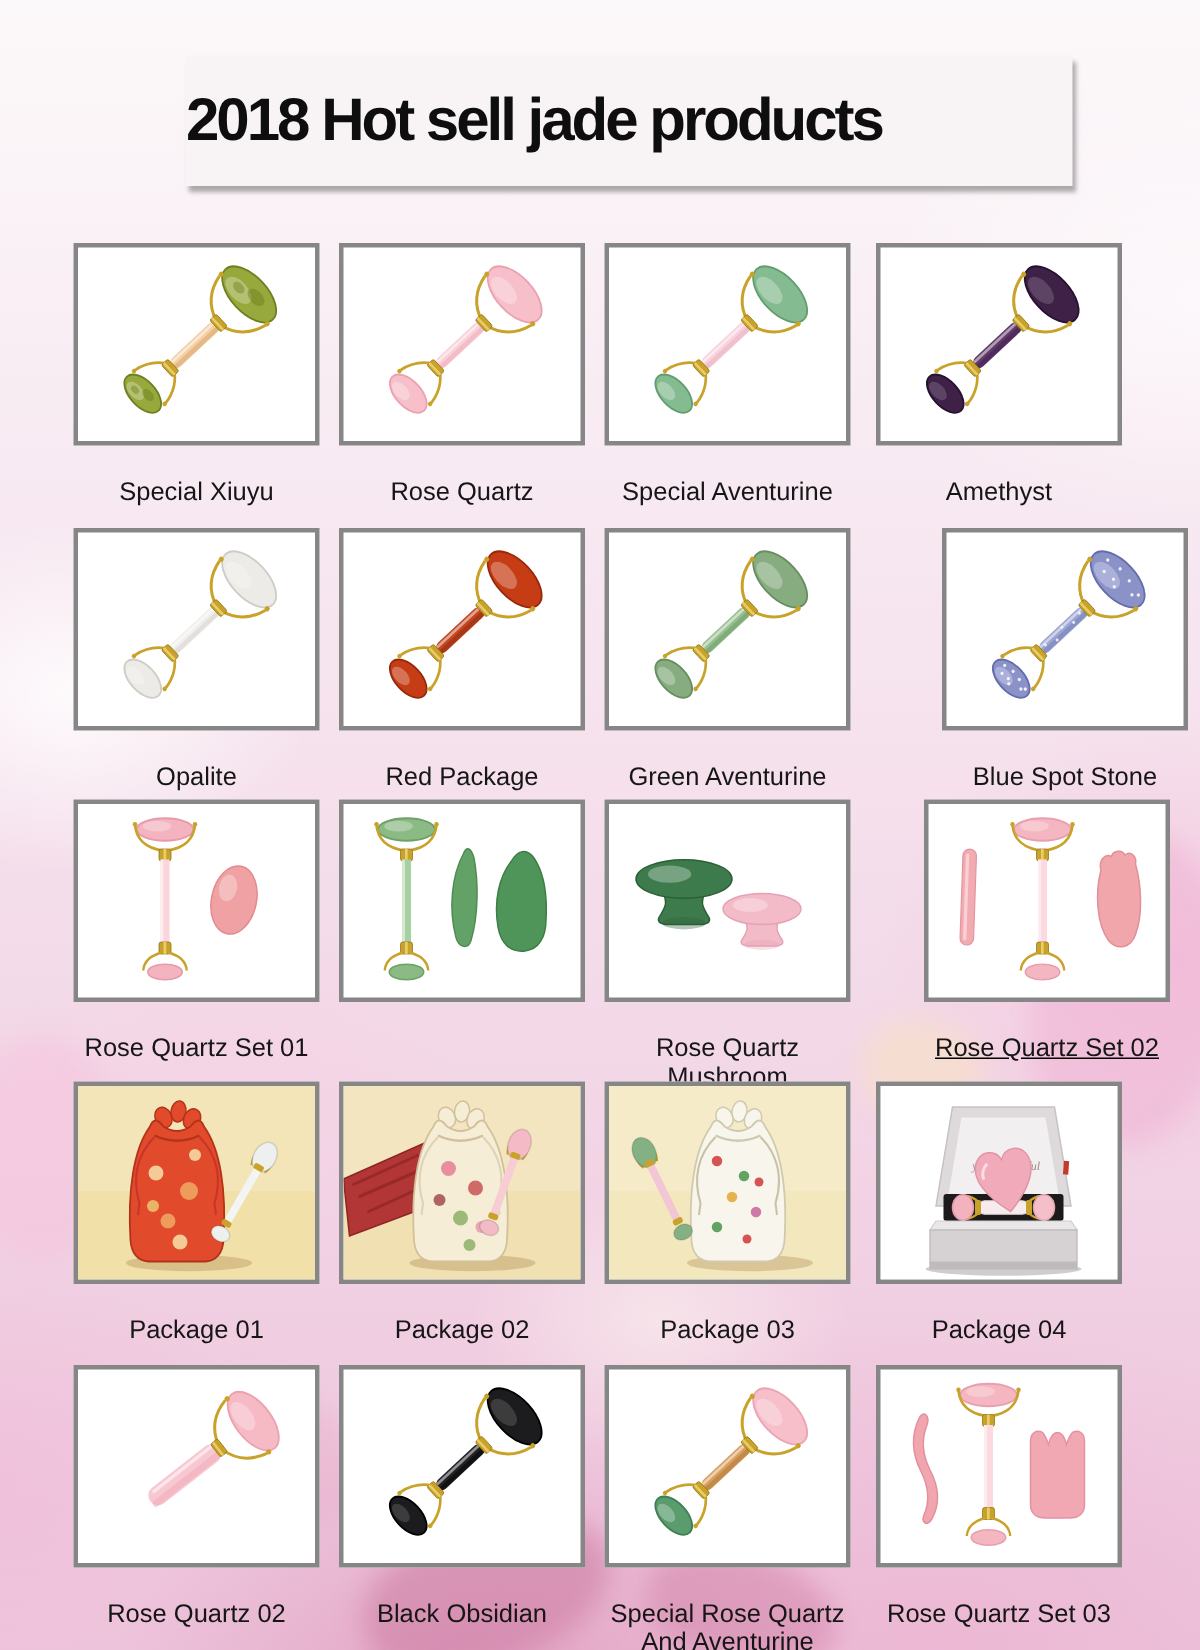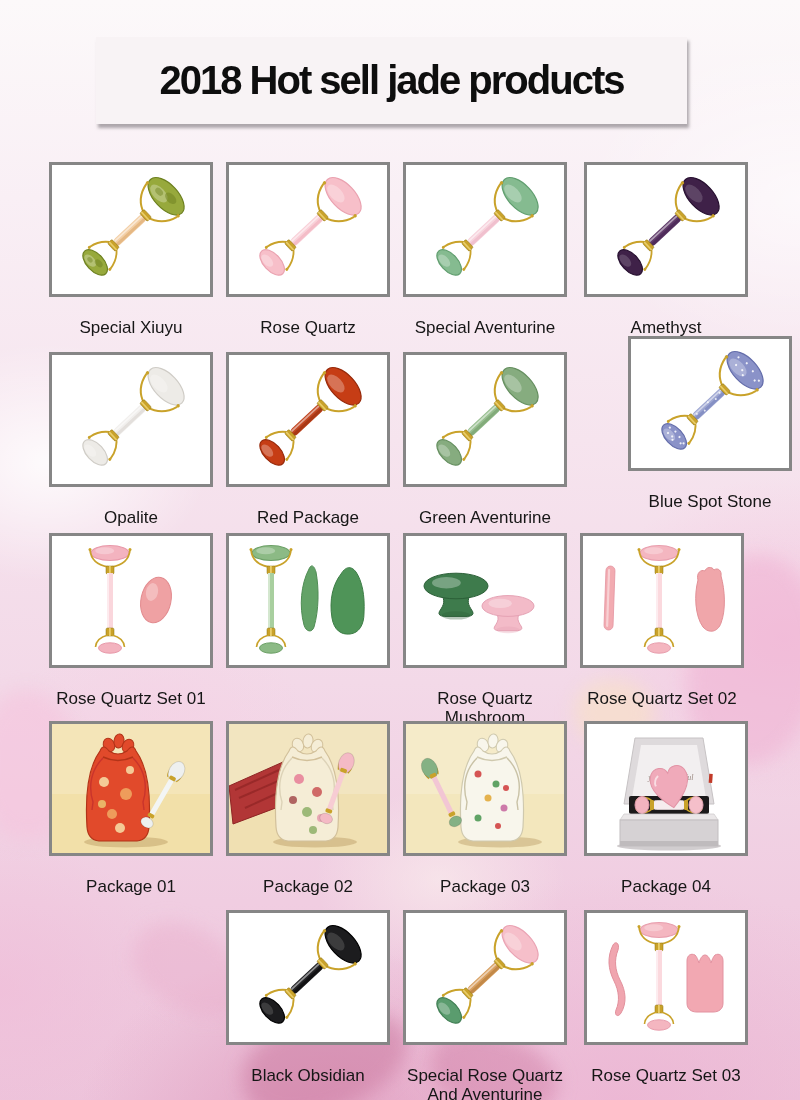--- a/index.html
+++ b/index.html
@@ -13,22 +13,22 @@
       radial-gradient(ellipse 280px 230px at 98% 58%, rgba(243,186,216,0.55), transparent 70%),
       radial-gradient(ellipse 340px 260px at 40% 103%, rgba(219,142,180,0.62), transparent 72%),
       radial-gradient(ellipse 430px 300px at 78% 100%, rgba(236,176,208,0.62), transparent 75%),
       radial-gradient(ellipse 260px 210px at 0% 90%, rgba(240,188,216,0.62), transparent 70%),
       radial-gradient(ellipse 210px 160px at 20% 66%, rgba(246,208,228,0.5), transparent 70%),
       radial-gradient(ellipse 180px 130px at 55% 80%, rgba(252,244,240,0.55), transparent 70%),
       linear-gradient(180deg,#fcf9fa 0%,#f9eff5 18%,#f6e4ee 40%,#f3d9e8 62%,#f0cde1 82%,#edc4db 100%);
   }
   .petal{position:absolute;border-radius:50% 60% 55% 50%;filter:blur(9px);pointer-events:none;}
   .banner{
-    position:absolute;left:96px;top:37px;width:591px;height:87px;
-    display:flex;align-items:center;justify-content:center;
+    position:absolute;left:124px;top:37px;width:591px;height:87px;
+    display:flex;align-items:center;justify-content:flex-start;
     box-shadow:2px 4px 3px rgba(110,104,110,0.55);
   }
   .banner-title{
     font-weight:bold;font-size:40px;letter-spacing:-2px;white-space:nowrap;
   }
   #grid{position:absolute;left:0;top:0;width:800px;height:1100px;}
   .cell{position:absolute;width:164px;}
   .imgbox{width:164px;height:135px;background:#fff;border:3px solid #868686;overflow:hidden;}
   .imgbox svg{display:block;}
   .label{
@@ -244,21 +244,21 @@
             <rect x="58" y="61" width="39" height="1.8" rx="0.9" fill="rgba(255,255,255,0.5)"></rect>
             <rect x="52" y="58.5" width="6" height="11" rx="1.5" fill="#c9a22a" stroke="#8f720f" stroke-width="0.5"></rect>
             <rect x="53.4" y="58.5" width="1.6" height="11" fill="#e9cd6a"></rect>
             <rect x="96" y="58.5" width="6" height="11" rx="1.5" fill="#c9a22a" stroke="#8f720f" stroke-width="0.5"></rect>
             <rect x="97.4" y="58.5" width="1.6" height="11" fill="#e9cd6a"></rect>
           </g>
         </svg>
       </div>
       <div class="label" style="color: rgb(22, 22, 22);">Green Aventurine</div>
     </div>
-    <div class="cell" style="left: 584px; top: 336px; padding-left: 44px;">
+    <div class="cell" style="left: 584px; top: 352px; padding-left: 44px;">
       <div class="imgbox" style="border-color: rgb(134, 134, 134);">
         <svg width="158" height="129" viewBox="0 0 158 129" xmlns="http://www.w3.org/2000/svg">
           <g transform="rotate(-43 79 64)">
             <ellipse cx="127" cy="64" rx="12" ry="23" fill="#8a92c8" stroke="#646daa" stroke-width="1.2"></ellipse>
             <ellipse cx="123.64" cy="57.1" rx="6" ry="11.04" fill="rgba(255,255,255,0.28)"></ellipse>
             <circle cx="124" cy="54" r="1.1" fill="rgba(255,255,255,0.85)"></circle>
             <circle cx="131" cy="50" r="1.1" fill="rgba(255,255,255,0.85)"></circle>
             <circle cx="122" cy="66" r="1.1" fill="rgba(255,255,255,0.85)"></circle>
             <circle cx="132" cy="70" r="1.1" fill="rgba(255,255,255,0.85)"></circle>
             <circle cx="127" cy="78" r="1.1" fill="rgba(255,255,255,0.85)"></circle>
@@ -355,21 +355,21 @@
           <ellipse cx="50" cy="50" rx="32" ry="12.8" fill="#3e7b4c" stroke="#2b5f37" stroke-width="1"></ellipse>
           <ellipse cx="40.4" cy="46.8" rx="14.4" ry="5.760000000000001" fill="rgba(255,255,255,0.3)"></ellipse>
           <path d="M90.03999999999999 75.2 C 93.16 83 92.64 84.3 88.48 90.8 Q 86.92 94.18 92.64 94.7 L 111.36 94.7 Q 117.08 94.18 115.52 90.8 C 111.36 84.3 110.84 83 113.96000000000001 75.2 Z" fill="#f3bbc8" stroke="#e5a2b4" stroke-width="1"></path>
           <ellipse cx="102" cy="93.92" rx="11.700000000000001" ry="3.38" fill="#e5a2b4" opacity="0.35"></ellipse>
           <ellipse cx="102" cy="70" rx="26" ry="10.4" fill="#f3bbc8" stroke="#e5a2b4" stroke-width="1"></ellipse>
           <ellipse cx="94.2" cy="67.4" rx="11.700000000000001" ry="4.680000000000001" fill="rgba(255,255,255,0.3)"></ellipse>
         </svg>
       </div>
       <div class="label" style="color: rgb(22, 22, 22);">Rose Quartz Mushroom</div>
     </div>
-    <div class="cell" style="left: 580px; top: 533px;">
+    <div class="cell" style="left: 616px; top: 533px; text-decoration: underline;">
       <div class="imgbox" style="border-color: rgb(134, 134, 134);">
         <svg width="158" height="129" viewBox="0 0 158 129" xmlns="http://www.w3.org/2000/svg">
           <rect x="22" y="30" width="9" height="64" rx="4.5" fill="#f2abb1" stroke="#e494a0" stroke-width="0.8" transform="rotate(2 26 62)"></rect>
           <rect x="24" y="33" width="2.2" height="58" rx="1.1" fill="rgba(255,255,255,0.45)" transform="rotate(2 26 62)"></rect>
           <ellipse cx="76" cy="17" rx="19" ry="7.5" fill="#f4b6c0" stroke="#e89fae" stroke-width="1.2"></ellipse>
           <ellipse cx="70.68" cy="14.75" rx="9.5" ry="3.5999999999999996" fill="rgba(255,255,255,0.28)"></ellipse>
           <path d="M74 31 C 63 29 57 24 56 14" fill="none" stroke="#c9a22a" stroke-width="1.8"></path>
           <path d="M78 31 C 89 29 95 24 96 14" fill="none" stroke="#c9a22a" stroke-width="1.8"></path>
           <circle cx="56" cy="13.5" r="1.5" fill="#c9a22a"></circle>
           <circle cx="96" cy="13.5" r="1.5" fill="#c9a22a"></circle>
@@ -507,20 +507,40 @@
           <rect x="33" y="96" width="98" height="26" fill="#d6d2d4" stroke="#c2bec0" stroke-width="1"></rect>
           <rect x="33" y="117" width="98" height="5" fill="#bfbbbd"></rect>
           <g transform="rotate(-10 83 62)">
             <path d="M83 84 C68 71 61 58 66 48 C70 41 80 41 83 49 C86 41 96 41 100 48 C105 58 98 71 83 84 Z" fill="#f0aaba" stroke="#e294a6" stroke-width="1"></path>
             <path d="M73 50 C70 52 68 56 69 60" stroke="rgba(255,255,255,0.6)" stroke-width="2" fill="none"></path>
           </g>
         </svg>
       </div>
       <div class="label" style="color: rgb(22, 22, 22);">Package 04</div>
     </div>
+    <div class="cell" style="left: 49px; top: 910px;">
+      <div class="imgbox" style="border-color: rgb(134, 134, 134);">
+        <svg width="158" height="129" viewBox="0 0 158 129" xmlns="http://www.w3.org/2000/svg">
+          <g transform="rotate(-38 79 64)">
+            <ellipse cx="127" cy="64" rx="12" ry="23" fill="#f6bac5" stroke="#eda0b1" stroke-width="1.2"></ellipse>
+            <ellipse cx="123.64" cy="57.1" rx="6" ry="11.04" fill="rgba(255,255,255,0.28)"></ellipse>
+            <path d="M99 62 C102 51 110 44 121 41.5" fill="none" stroke="#c9a22a" stroke-width="2"></path>
+            <path d="M99 66 C102 77 110 84 121 86.5" fill="none" stroke="#c9a22a" stroke-width="2"></path>
+            <circle cx="122.5" cy="41.5" r="1.7" fill="#c9a22a"></circle>
+            <circle cx="122.5" cy="86.5" r="1.7" fill="#c9a22a"></circle>
+            <rect x="40" y="57.5" width="58" height="13" rx="6.5" fill="#f8c8d2"></rect>
+            <rect x="40" y="65" width="58" height="4.5" rx="2.2" fill="#f1aebd" opacity="0.6"></rect>
+            <rect x="45" y="59" width="50" height="2.2" rx="1" fill="rgba(255,255,255,0.55)"></rect>
+            <rect x="95" y="58.5" width="6" height="11" rx="1.5" fill="#c9a22a" stroke="#8f720f" stroke-width="0.5"></rect>
+            <rect x="96.4" y="58.5" width="1.6" height="11" fill="#e9cd6a"></rect>
+          </g>
+        </svg>
+      </div>
+      <div class="label" style="color: rgb(22, 22, 22);">Rose Quartz 02</div>
+    </div>
     <div class="cell" style="left: 226px; top: 910px;">
       <div class="imgbox" style="border-color: rgb(134, 134, 134);">
         <svg width="158" height="129" viewBox="0 0 158 129" xmlns="http://www.w3.org/2000/svg">
           <g transform="rotate(-43 79 64)">
             <ellipse cx="127" cy="64" rx="12" ry="23" fill="#1c1c1e" stroke="#000000" stroke-width="1.2"></ellipse>
             <ellipse cx="123.64" cy="57.1" rx="6" ry="11.04" fill="rgba(255,255,255,0.14)"></ellipse>
             <path d="M99 62 C102 51 110 44 121 41.5" fill="none" stroke="#c9a22a" stroke-width="2"></path>
             <path d="M99 66 C102 77 110 84 121 86.5" fill="none" stroke="#c9a22a" stroke-width="2"></path>
             <circle cx="122.5" cy="41.5" r="1.7" fill="#c9a22a"></circle>
             <circle cx="122.5" cy="86.5" r="1.7" fill="#c9a22a"></circle>

